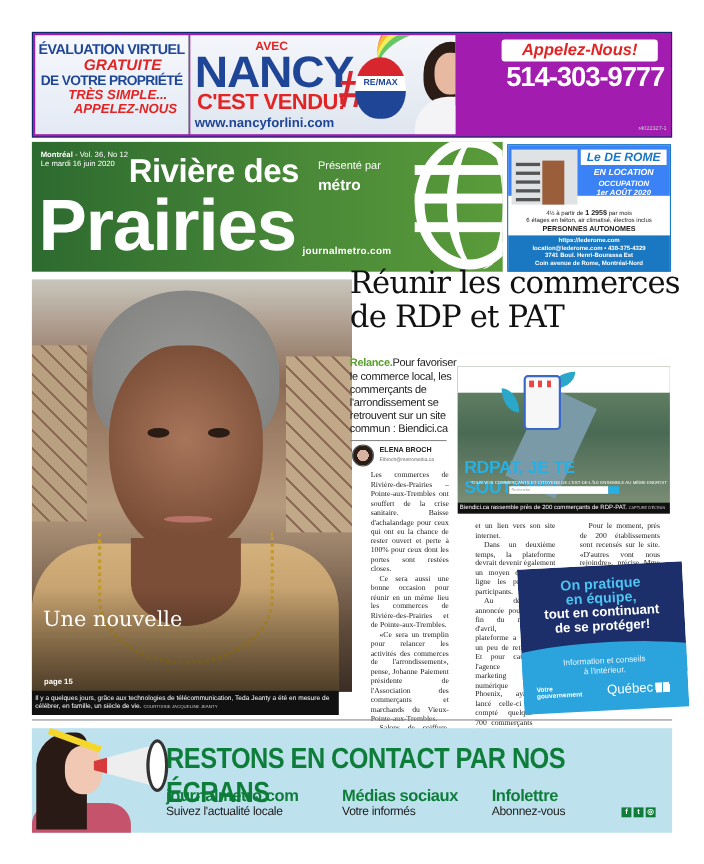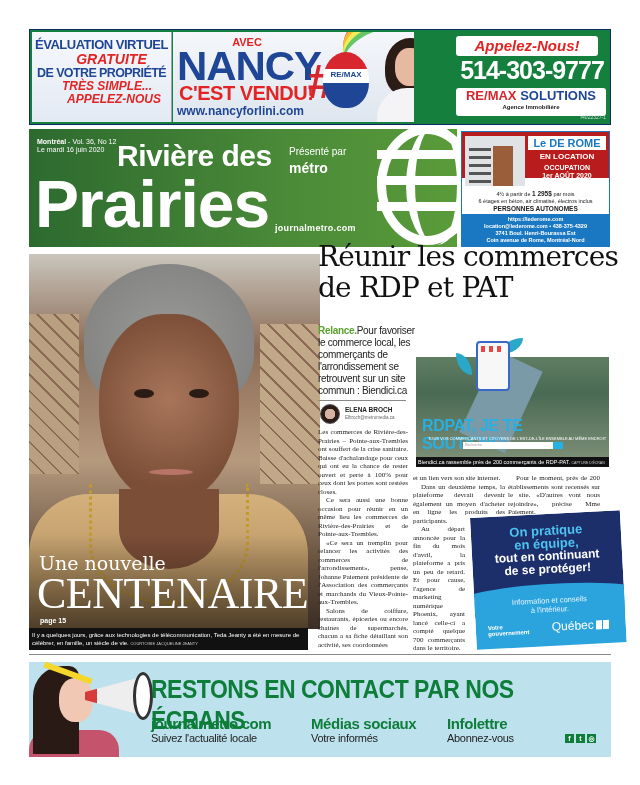--- a/index.html
+++ b/index.html
@@ -1,20 +1,20 @@
 <!DOCTYPE html>
 <html><head>
 <meta charset="utf-8">
 <style>
   * { box-sizing: border-box; margin: 0; padding: 0; }
   body { width: 640px; height: 785px; background: #ffffff; position: relative; overflow: hidden; font-family: "Liberation Sans", sans-serif; }
   .abs { position: absolute; }
 
   
-  .top-ad { left: 29px; top: 29px; width: 582px; height: 96px; background: #15803d; border: 1px solid #0d2a6b; }
+  .top-ad { left: 29px; top: 29px; width: 582px; height: 96px; background: #a21caf; border: 1px solid #0d2a6b; }
   .ad-left { left: 2px; top: 2px; width: 140px; height: 90px; background: linear-gradient(#f6f8fc,#e3eaf4); border-right: 1px solid #9aa; text-align: center; padding-top: 6px; }
   .ad-left .l1 { font-weight: bold; color: #1f4596; font-size: 13px; letter-spacing: -0.5px; line-height: 14px; }
   .ad-left .l2 { font-weight: bold; font-style: italic; color: #e32424; font-size: 14px; line-height: 14px; padding-left: 20px; }
   .ad-left .l3 { font-weight: bold; color: #1f4596; font-size: 12.5px; letter-spacing: -0.6px; line-height: 14px; }
   .ad-left .l4 { font-weight: bold; font-style: italic; color: #e32424; font-size: 12px; line-height: 13px; text-align: left; padding-left: 12px; margin-left: 18px; }
   .ad-left .l5 { font-weight: bold; font-style: italic; color: #e32424; font-size: 12px; line-height: 13px; text-align: right; padding-right: 10px; }
   .ad-mid { left: 143px; top: 2px; width: 241px; height: 90px; background: linear-gradient(#f4f6fa,#dfe6ef); overflow: hidden; }
   .ad-mid .avec { left: 44px; top: 4px; width: 60px; text-align: center; font-weight: bold; color: #e32424; font-size: 11px; }
   .ad-mid .nancy { left: 4px; top: 12px; font-weight: bold; font-size: 40px; color: #1f4596; letter-spacing: -1px; transform: scaleX(1.05); transform-origin: left; }
   .ad-mid .vendu { left: 6px; top: 50px; font-weight: bold; font-size: 20px; color: #e32424; letter-spacing: -0.5px; }
@@ -44,21 +44,21 @@
   .mh-t2 { left: 6px; top: 40px; color: #fff; font-weight: bold; font-size: 66px; letter-spacing: -1px; line-height: 70px; }
   .mh-pres { left: 260px; top: 17px; color: #fff; font-size: 10px; }
   .mh-metro { left: 260px; top: 31px; color: #fff; font-size: 14px; font-weight: bold; }
   .mh-url { left: 246px; top: 94px; color: #fff; font-size: 9px; font-weight: bold; letter-spacing: .3px; }
   .globe { left: 348px; top: -4px; width: 100px; height: 120px; border: 9px solid #fff; border-radius: 50%; }
   .globe::before { content: ""; position: absolute; left: 20px; top: -9px; width: 42px; height: 120px; border: 9px solid #fff; border-top: none; border-bottom: none; border-radius: 50%; }
   .globe::after { content: ""; position: absolute; left: -9px; top: 42px; width: 100px; height: 9px; background: #fff; box-shadow: 0 -26px 0 #fff, 0 26px 0 #fff; }
 
   
   .rome { left: 461px; top: 131px; width: 149px; height: 116px; border: 1px solid #1a78c2; background: #fff; }
-  .rome-top { left: 0; top: 0; width: 147px; height: 46px; background: #b91c1c; }
+  .rome-top { left: 0; top: 0; width: 147px; height: 46px; background: #3b82f6; font-style: italic; }
   .bldg { left: 3px; top: 4px; width: 60px; height: 50px; background: #dfe3e6; }
   .bldg .brick { position: absolute; left: 28px; top: 10px; width: 20px; height: 40px; background: #9b5e3a; }
   .bldg .win { position: absolute; left: 4px; width: 22px; height: 3px; background: #555; }
   .rome-name { left: 66px; top: 4px; width: 78px; height: 14px; background: #fff; color: #1a78c2; font-weight: bold; font-size: 11px; text-align: center; line-height: 14px; }
   .rome-loc { left: 66px; top: 20px; width: 78px; color: #fff; font-weight: bold; font-size: 8px; text-align: center; }
   .rome-occ { left: 66px; top: 32px; width: 78px; color: #fff; font-weight: bold; font-size: 7px; text-align: center; line-height: 8px; }
   .rome-mid { left: 0; top: 58px; width: 147px; text-align: center; color: #222; font-size: 5.5px; line-height: 7px; }
   .rome-mid b { font-size: 6.5px; }
   .rome-bot { left: 0; top: 82px; width: 147px; height: 33px; background: #1a78c2; color: #fff; font-size: 5.5px; font-weight: bold; text-align: center; line-height: 7px; padding-top: 2px; }
 
@@ -82,21 +82,21 @@
 
   
   .headline { left: 318px; top: 241px; width: 300px; font-family: "DejaVu Serif", serif; font-weight: normal; font-size: 28px; line-height: 31px; color: #111; letter-spacing: -0.8px; }
   .lede { left: 318px; top: 325px; width: 100px; font-size: 10px; line-height: 12px; color: #222; font-family: "Liberation Sans", sans-serif; letter-spacing: -0.3px; }
   .lede .kicker { color: #5aa02c; font-weight: bold; }
   .rule { left: 318px; top: 400px; width: 88px; height: 1px; background: #888; }
   .author-avatar { left: 320px; top: 404px; width: 20px; height: 20px; border-radius: 50%; background: radial-gradient(#d8b2a0 40%, #2a1d17 42%); border: 1px solid #555; }
   .author-name { left: 345px; top: 406px; font-size: 6.5px; font-weight: bold; color: #222; }
   .author-mail { left: 345px; top: 415px; font-size: 4.5px; color: #666; }
   .body-text { font-family: "Liberation Serif", serif; font-size: 7px; line-height: 8.5px; color: #222; text-align: justify; }
-  .body-text p { text-indent: 8px; }
+  .body-text p { text-indent: 8px; margin-left: 19px; }
   .col1 { left: 318px; top: 428px; width: 90px; }
   .col2 { left: 413px; top: 474px; width: 92px; }
   .col2 .narrow { width: 52px; }
   .col3 { left: 508px; top: 474px; width: 92px; }
 
   .screenshot { left: 416px; top: 333px; width: 193px; height: 134px; background: linear-gradient(#6e8a6a,#4a6a54 45%,#82927a); overflow: hidden; }
   .sc-white { left: 0; top: 0; width: 193px; height: 24px; background: #fff; }
   .river { left: 60px; top: 24px; width: 50px; height: 90px; background: #7a9aa8; transform: rotate(25deg); }
   .phone-ill { left: 60px; top: 8px; width: 34px; height: 50px; background: #f7f7f7; border: 2px solid #3a68c8; border-radius: 4px; }
   .phone-ill::before { content: ""; position: absolute; left: 3px; top: 3px; width: 24px; height: 6px; background: repeating-linear-gradient(90deg,#e44 0 4px,#fff 4px 8px); }
@@ -159,24 +159,20 @@
       </div>
     <div class="abs portrait">
       <div class="hair"></div>
         <div class="face"></div>
         <div class="shirt"></div>
     </div>
   </div>
   <div class="abs ad-right">
     <div class="abs appelez">Appelez-Nous!</div>
     <div class="abs phone">514-303-9777</div>
-    <div class="abs remax-box">
-      <div class="r1"><span class="red">RE/MAX</span> <span class="blue">SOLUTIONS</span></div>
-      <div class="r2">Agence Immobilière</div>
-    </div>
     <div class="abs ad-code">r4022327-1</div>
   </div>
 </div>
 
 <div class="abs masthead">
   <div class="abs globe"></div>
   <div class="abs mh-meta">
     <b>Montréal</b><span> - Vol. 36, No 12</span><br>
     <span>Le mardi 16 juin 2020</span>
   </div>
@@ -223,21 +219,20 @@
   <div class="abs robe"></div>
   <div class="abs hair2"></div>
   <div class="abs neck"></div>
   <div class="abs face2"></div>
   <div class="abs eye" style="left:105px"></div>
     <div class="abs eye" style="left:160px"></div>
   <div class="abs mouth"></div>
   <div class="abs necklace"></div>
   <div class="abs ph-shade"></div>
   <div class="abs ph-kicker">Une nouvelle</div>
-  <div class="abs ph-title">CENTENAIRE</div>
   <div class="abs ph-page">page 15</div>
 </div>
 <div class="abs caption">
   <span>Il y a quelques jours, grâce aux technologies de télécommunication, Teda Jeanty a été en mesure de célébrer, en famille, un siècle de vie.</span>
   <span class="credit">COURTOISIE JACQUELINE JEANTY</span>
 </div>
 
 <div class="abs headline">Réunir les commerces de RDP et PAT</div>
 <div class="abs lede">
   <span class="kicker">Relance.</span><span>Pour favoriser le commerce local, les commerçants de l'arrondissement se retrouvent sur un site commun : Biendici.ca</span>

